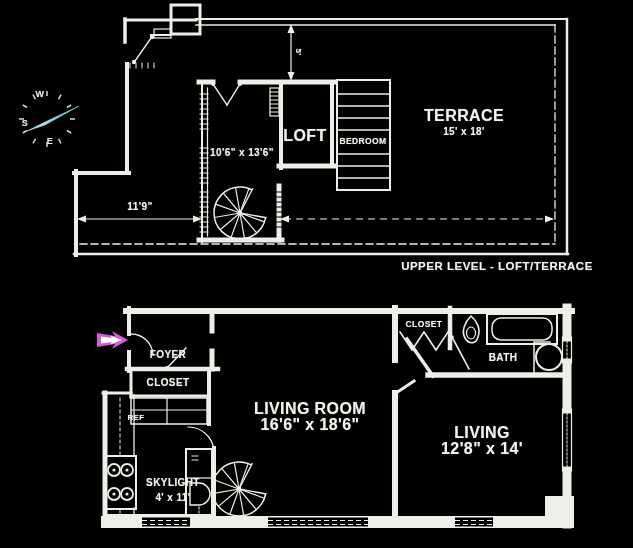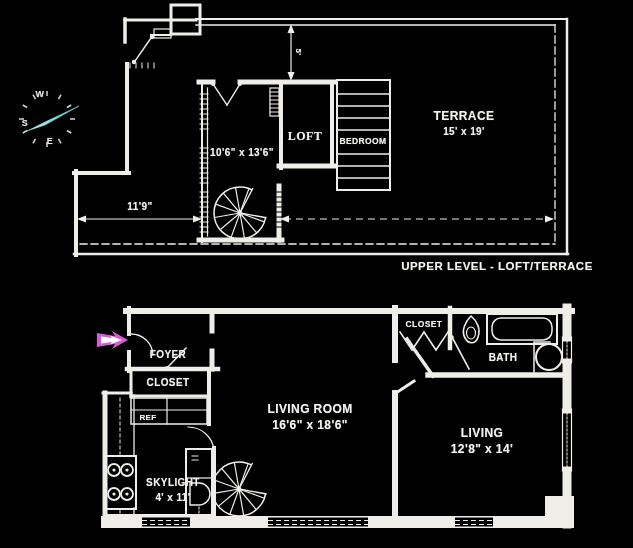--- a/index.html
+++ b/index.html
@@ -8,21 +8,21 @@
     position:relative;width:633px;height:548px;background:#000;overflow:hidden;
     font-family:"Liberation Sans",sans-serif;
   }
   #stage svg{position:absolute;left:0;top:0;}
   .label{
     position:absolute;color:#f4f2ec;font-weight:bold;white-space:nowrap;
     transform:translate(-50%,-50%);letter-spacing:.4px;
     text-shadow:0 0 1px rgba(255,255,255,.45);
   }
   .s8{font-size:8px;} .s85{font-size:8.5px;}
-  .s10{font-size:10px;} .s105{font-size:12px;} .s115{font-size:11.5px;letter-spacing:.5px;text-align:center;}
+  .s10{font-size:10px;} .s105{font-size:16px;} .s115{font-size:11.5px;letter-spacing:.5px;text-align:center;}
   .rot90{transform:translate(-50%,-50%) rotate(90deg);}
   .compassletter{font-size:9px;color:#e8e6e0;}
 </style>
 </head>
 <body>
 
 <div id="stage">
 
 <svg width="633" height="548" viewBox="0 0 633 548">
   <defs>
@@ -219,30 +219,30 @@
     <polygon points="101,336.5 112,338 110,335.5 122,340 110,344.5 112,342 101,343.5" fill="#ffffff"></polygon>
   </g>
 </svg>
 
 <div class="label compassletter" style="left:40px;top:94px;">W</div>
 <div class="label compassletter" style="left:25px;top:123px;">S</div>
 <div class="label compassletter" style="left:50px;top:141px;">E</div>
 
 <div class="label s8 rot90" style="left:298px;top:52px;">5'</div>
 <div class="label s10" style="left:242px;top:152px;">10'6" x 13'6"</div>
-<div class="label s105" style="left:305px;top:136px;font-family:Liberation Serif, serif;">LOFT</div>
+<div class="label s105" style="left:305px;top:136px;">LOFT</div>
 <div class="label s85" style="left:363px;top:141px;">BEDROOM</div>
 <div class="label s105" style="left:464px;top:116px;">TERRACE</div>
-<div class="label s10" style="left:464px;top:131px;">15' x 19'</div>
+<div class="label s10" style="left:464px;top:131px;">15' x 18'</div>
 <div class="label s10" style="left:140px;top:206px;">11'9"</div>
 <div class="label s115" style="left:497px;top:266px;">UPPER LEVEL - LOFT/TERRACE</div>
 
 <div class="label s10" style="left:168px;top:330px;margin-top:24px;">FOYER</div>
 <div class="label s10" style="left:168px;top:382px;">CLOSET</div>
-<div class="label s8" style="left:148px;top:417px;">REF</div>
+<div class="label s8" style="left:136px;top:417px;">REF</div>
 <div class="label s10" style="left:173px;top:482px;">SKYLIGHT</div>
 <div class="label s10" style="left:173px;top:497px;">4' x 11'</div>
 <div class="label s105" style="left:310px;top:409px;">LIVING ROOM</div>
 <div class="label s105" style="left:310px;top:425px;">16'6" x 18'6"</div>
 <div class="label s85" style="left:424px;top:324px;">CLOSET</div>
 <div class="label s10" style="left:499px;top:357px;padding-left:8px;">BATH</div>
 <div class="label s105" style="left:482px;top:433px;">LIVING</div>
 <div class="label s105" style="left:482px;top:449px;">12'8" x 14'</div>
 
 </div>

